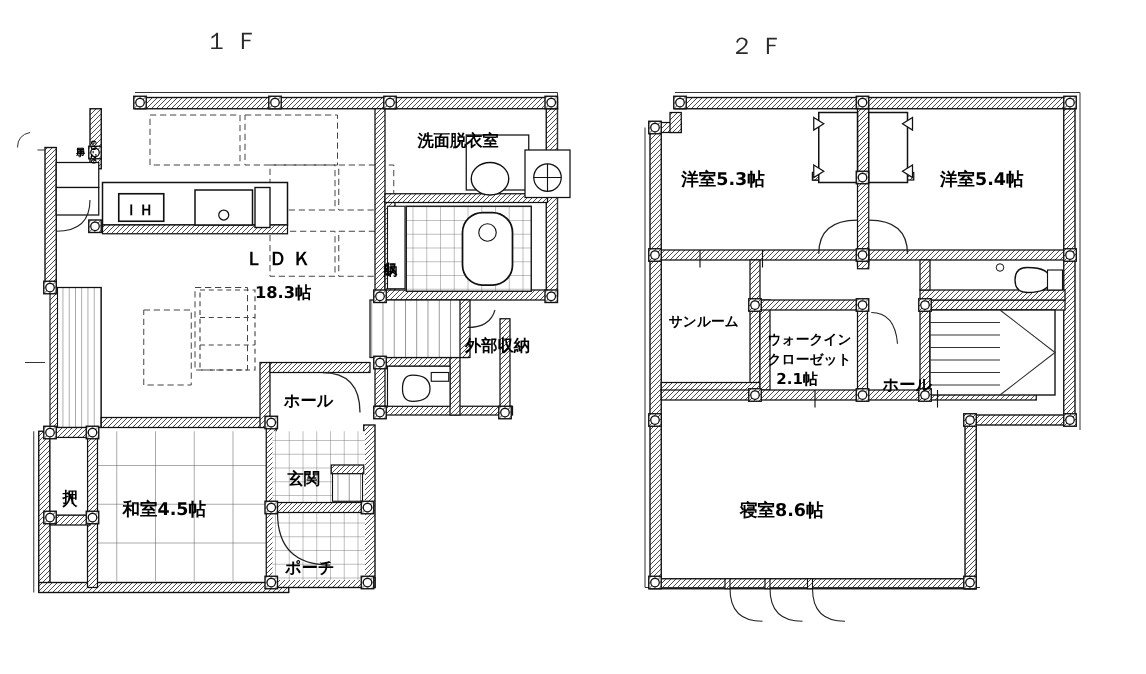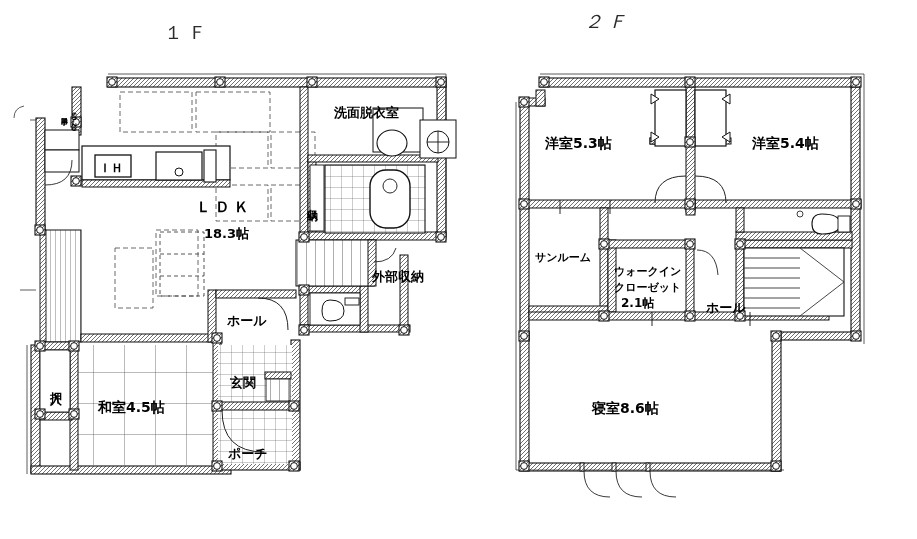--- a/index.html
+++ b/index.html
@@ -10,21 +10,21 @@
                font-family:"DejaVu Serif","Liberation Serif",serif;font-weight:400;}
   .plan{position:absolute;top:0;left:0;}
   .rmlabel{font-family:"DejaVu Sans","Liberation Sans",sans-serif;font-weight:700;fill:#000;}
 </style>
 </head>
 <body>
 
 <div id="sheet">
 
   <div class="floor-title" style="left:164px;top:20px;">１Ｆ</div>
-  <div class="floor-title" style="left:584px;top:9px;font-style:italic;">２Ｆ</div>
+  <div class="floor-title" style="left:584px;top:24px;">２Ｆ</div>
 
   <svg class="plan" width="917" height="539" viewBox="0 0 917 539">
     <defs>
       <pattern id="hatchWall" width="4" height="4" patternUnits="userSpaceOnUse">
         <rect width="4" height="4" fill="#fff"></rect>
         <path d="M0 4 L4 0" stroke="#333" stroke-width="0.7"></path>
       </pattern>
       <pattern id="tileGrid" width="11" height="11" patternUnits="userSpaceOnUse">
         <rect width="11" height="11" fill="#fff"></rect>
         <path d="M0 0 H11 M0 0 V11" stroke="#555" stroke-width="0.6"></path>

